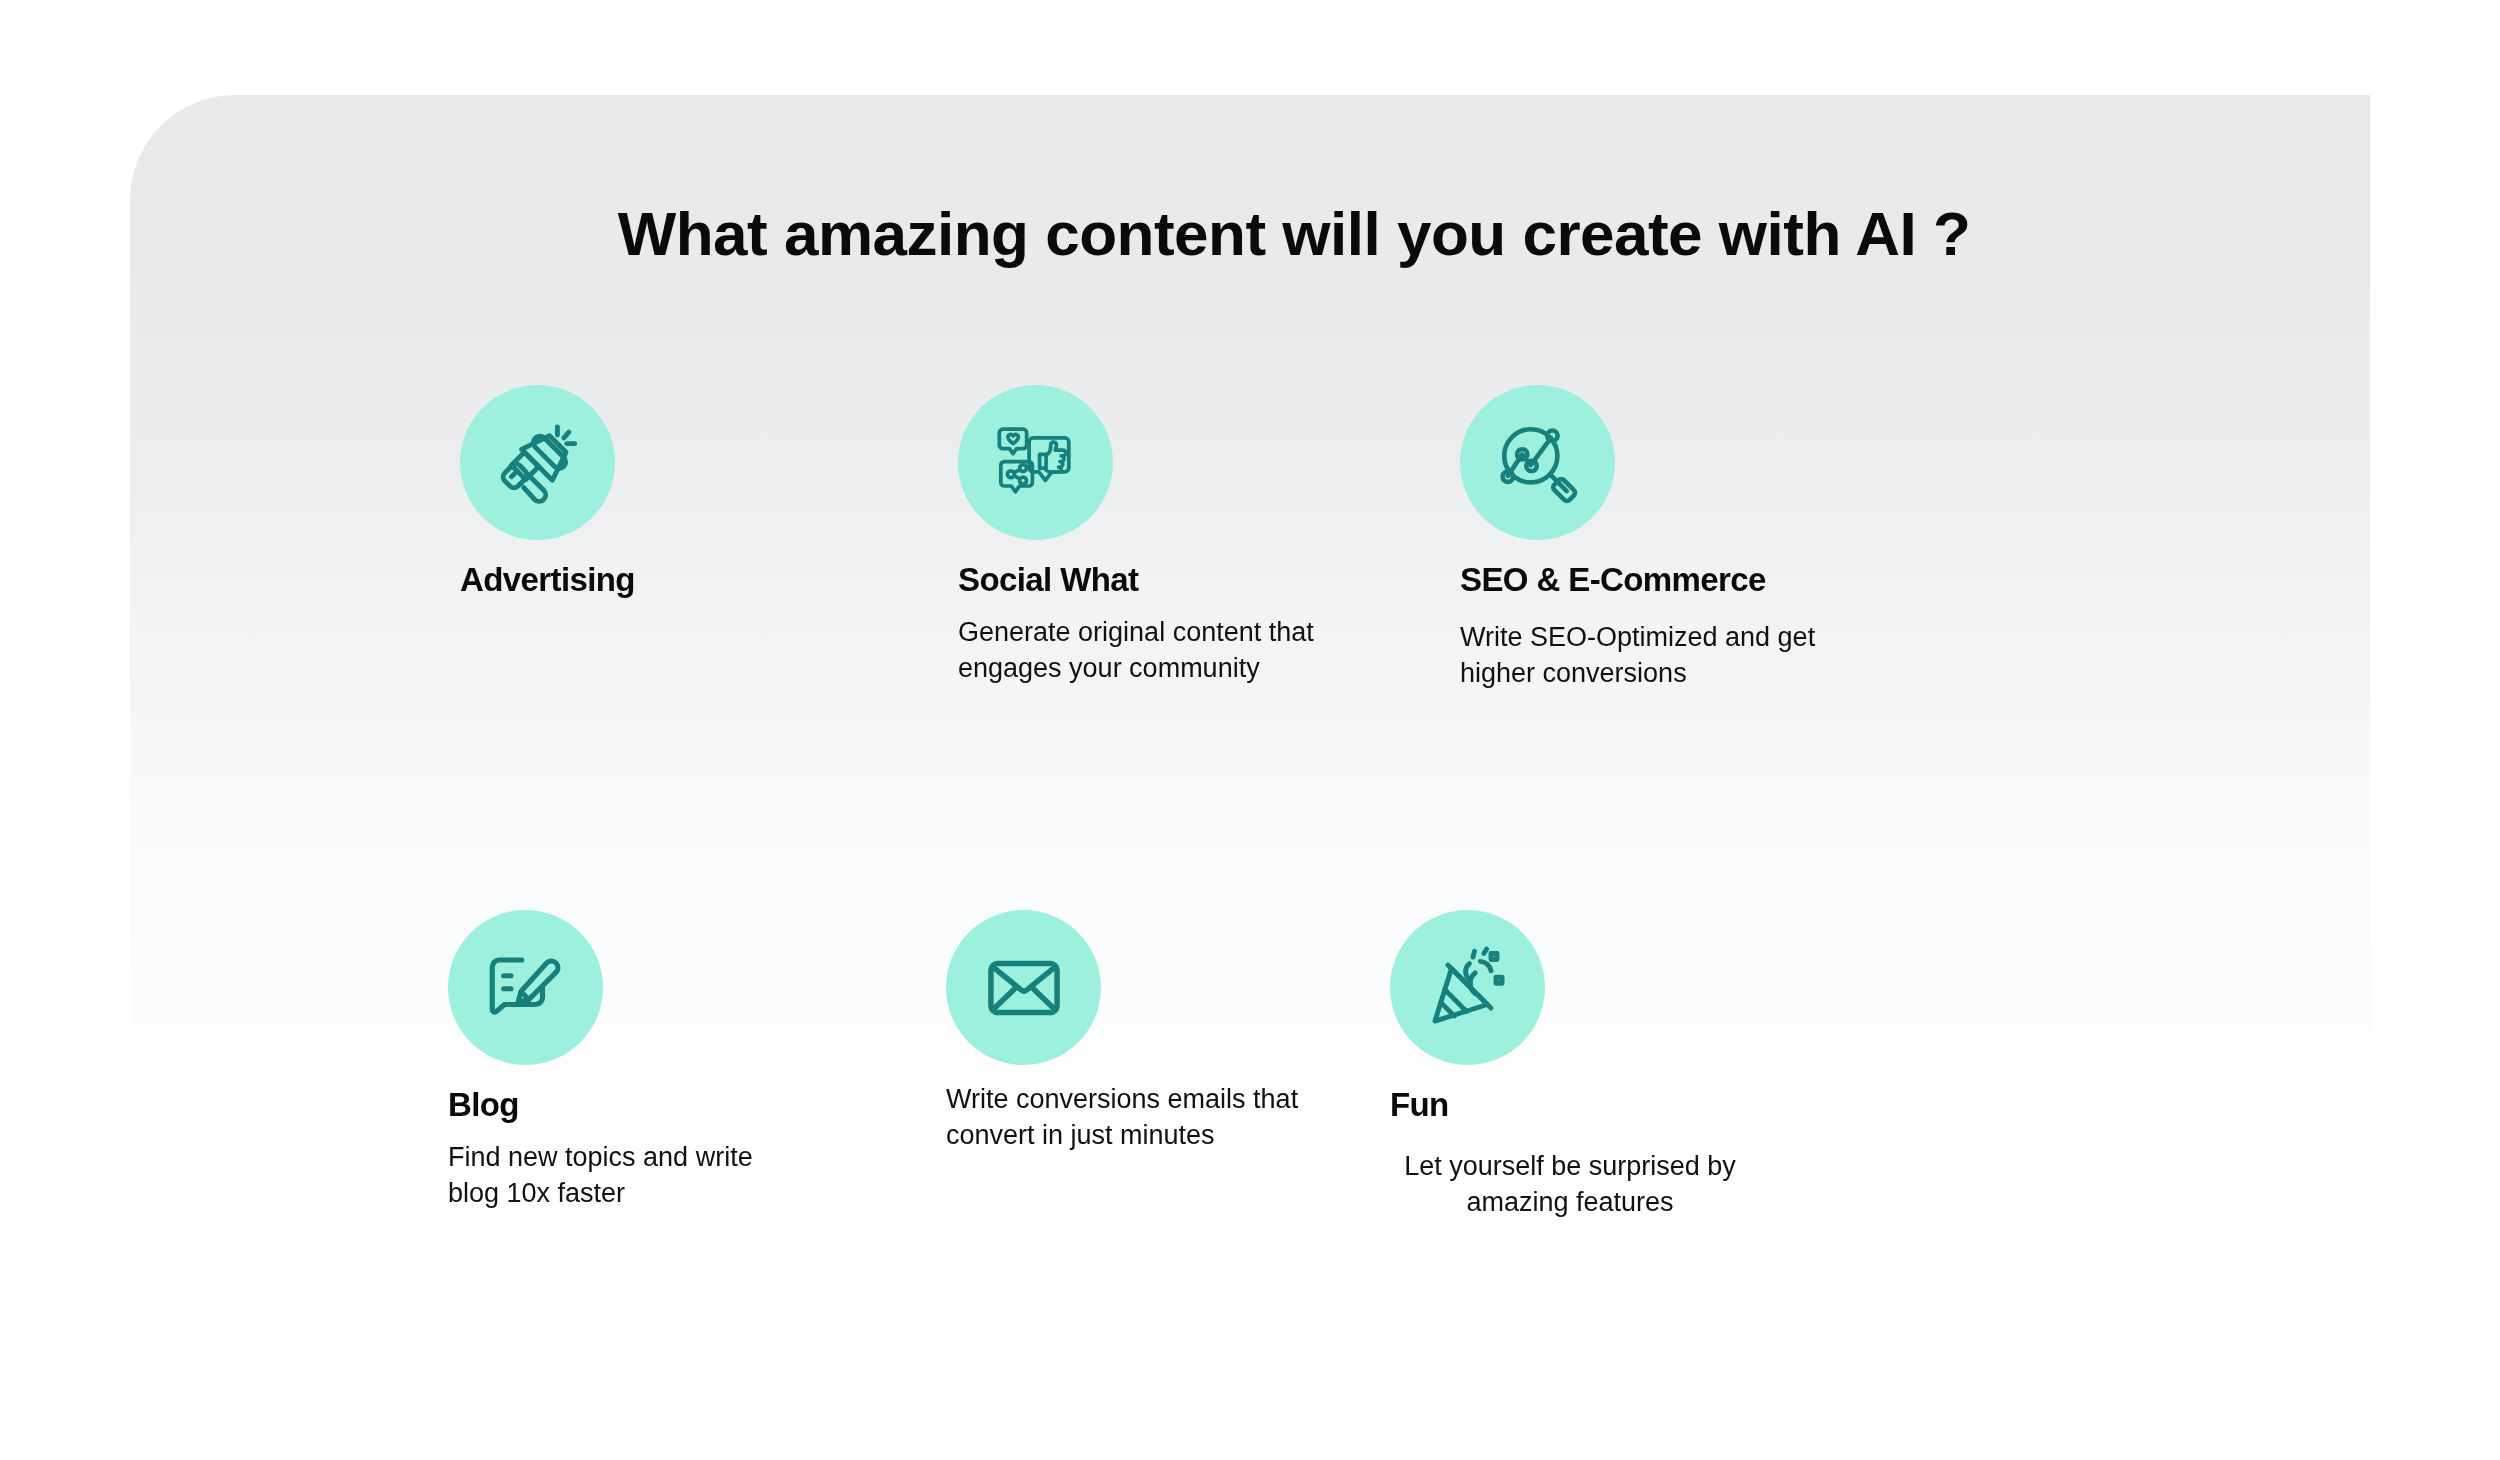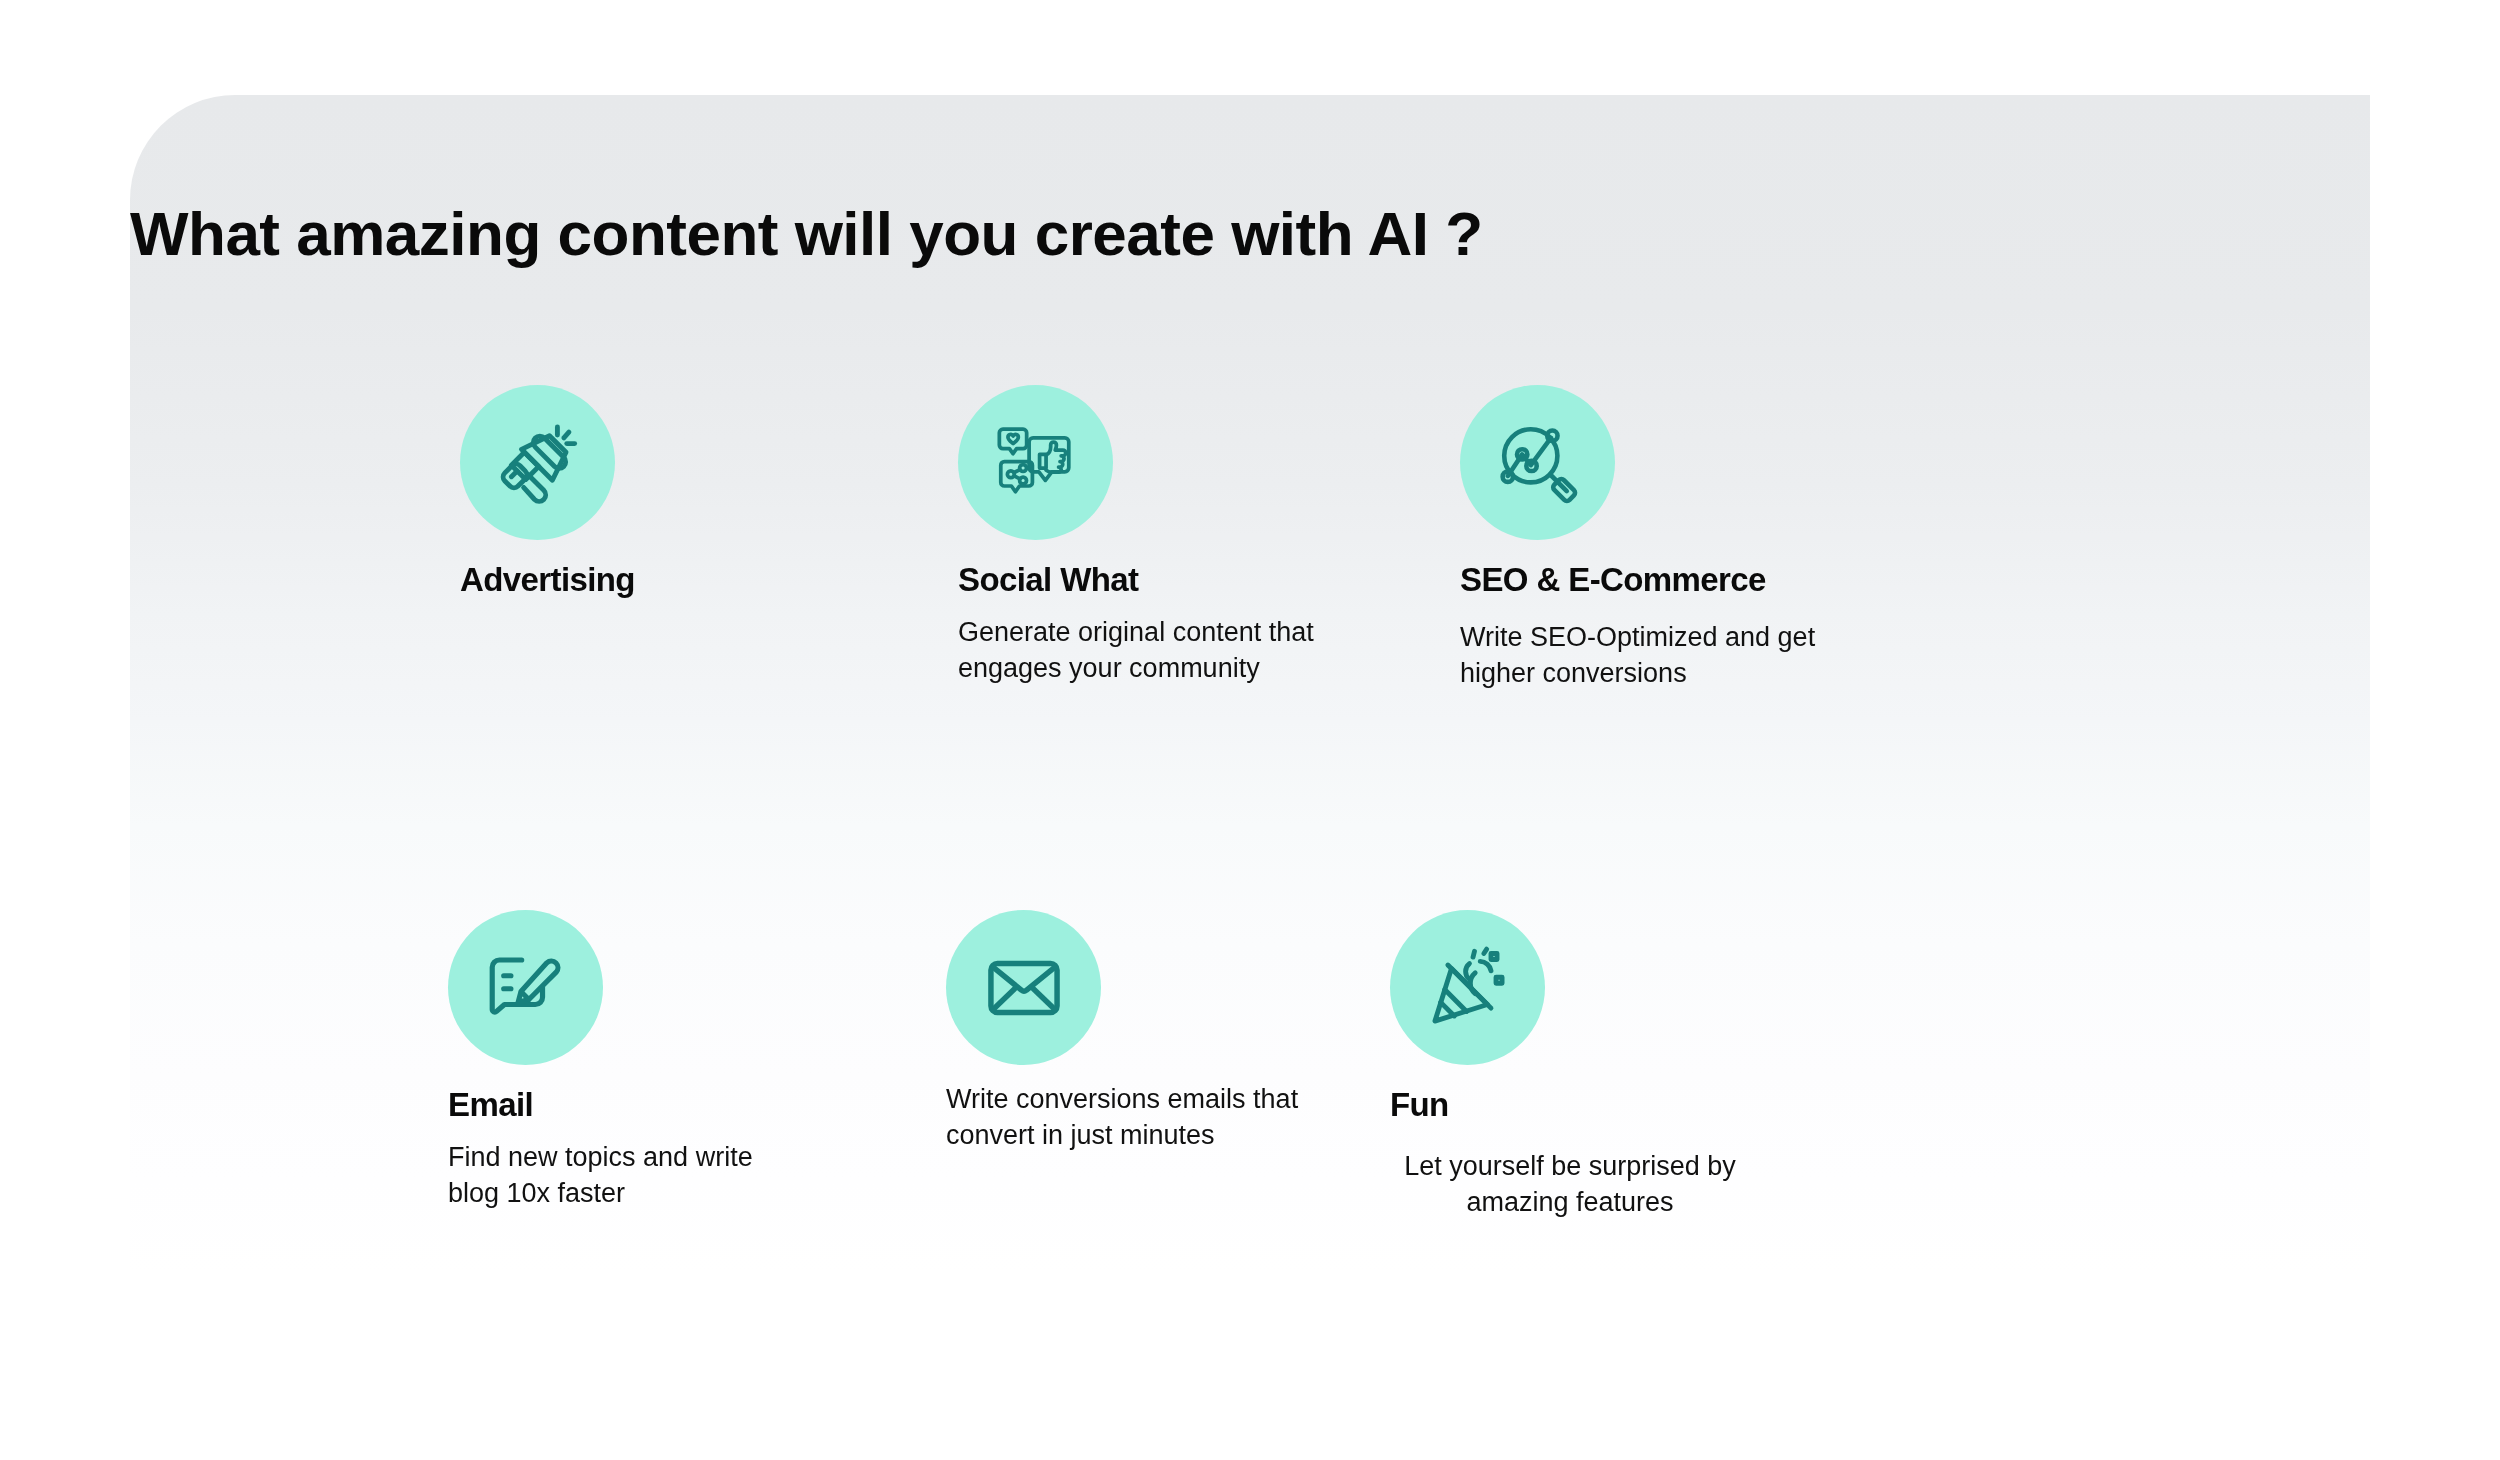--- a/index.html
+++ b/index.html
@@ -45,26 +45,27 @@
         #ffffff 100%);
     overflow: hidden;
   }
 
   
   #title {
     position: absolute;
     left: 0;
     top: 61px;
     width: 2240px;
-    text-align: left;
+    text-align: center;
     font-size: 62px;
     font-weight: 700;
     letter-spacing: -0.5px;
     color: #0a0a0a;
     white-space: nowrap;
+    padding-left: 44px;
   }
 
   
   .cell {
     position: absolute;
     width: 520px;
   }
 
   .icon-badge {
     width: 155px;
@@ -181,21 +182,21 @@
     <div class="cell" id="cell-blog">
       <div class="icon-badge">
         <svg viewBox="0 0 64 64" fill="none" stroke="#17807c" stroke-width="3.6" stroke-linecap="round" stroke-linejoin="round">
           <path d="M29 12.5 H13.5 A5 5 0 0 0 8.5 17.5 V47 a1.8 1.8 0 0 0 3 1.3 L17 43.5 h21.5 a5 5 0 0 0 5 -5 v-7"></path>
           <line x1="16.5" y1="23.5" x2="21.5" y2="23.5"></line>
           <line x1="16.5" y1="32.5" x2="21.5" y2="32.5"></line>
           <path d="M28.5 34.5 l-2 7.5 l7.5 -2 L53 21 a4.6 4.6 0 0 0 -6.5 -6.5 z"></path>
           <line x1="28.8" y1="34.8" x2="34" y2="40"></line>
         </svg>
       </div>
-      <div class="cell-title">Email</div>
+      <div class="cell-title">Blog</div>
       <div class="cell-desc">Find new topics and write blog 10x faster</div>
     </div>
 
     <div class="cell" id="cell-email">
       <div class="icon-badge">
         <svg viewBox="0 0 64 64" fill="none" stroke="#17807c" stroke-width="3.8" stroke-linecap="round" stroke-linejoin="round">
           <rect x="9" y="15" width="46" height="34" rx="4.5"></rect>
           <path d="M10.5 17.5 L30.2 33.5 a3 3 0 0 0 3.6 0 L53.5 17.5"></path>
           <line x1="10.5" y1="47" x2="25.5" y2="32.5"></line>
           <line x1="53.5" y1="47" x2="38.5" y2="32.5"></line>

